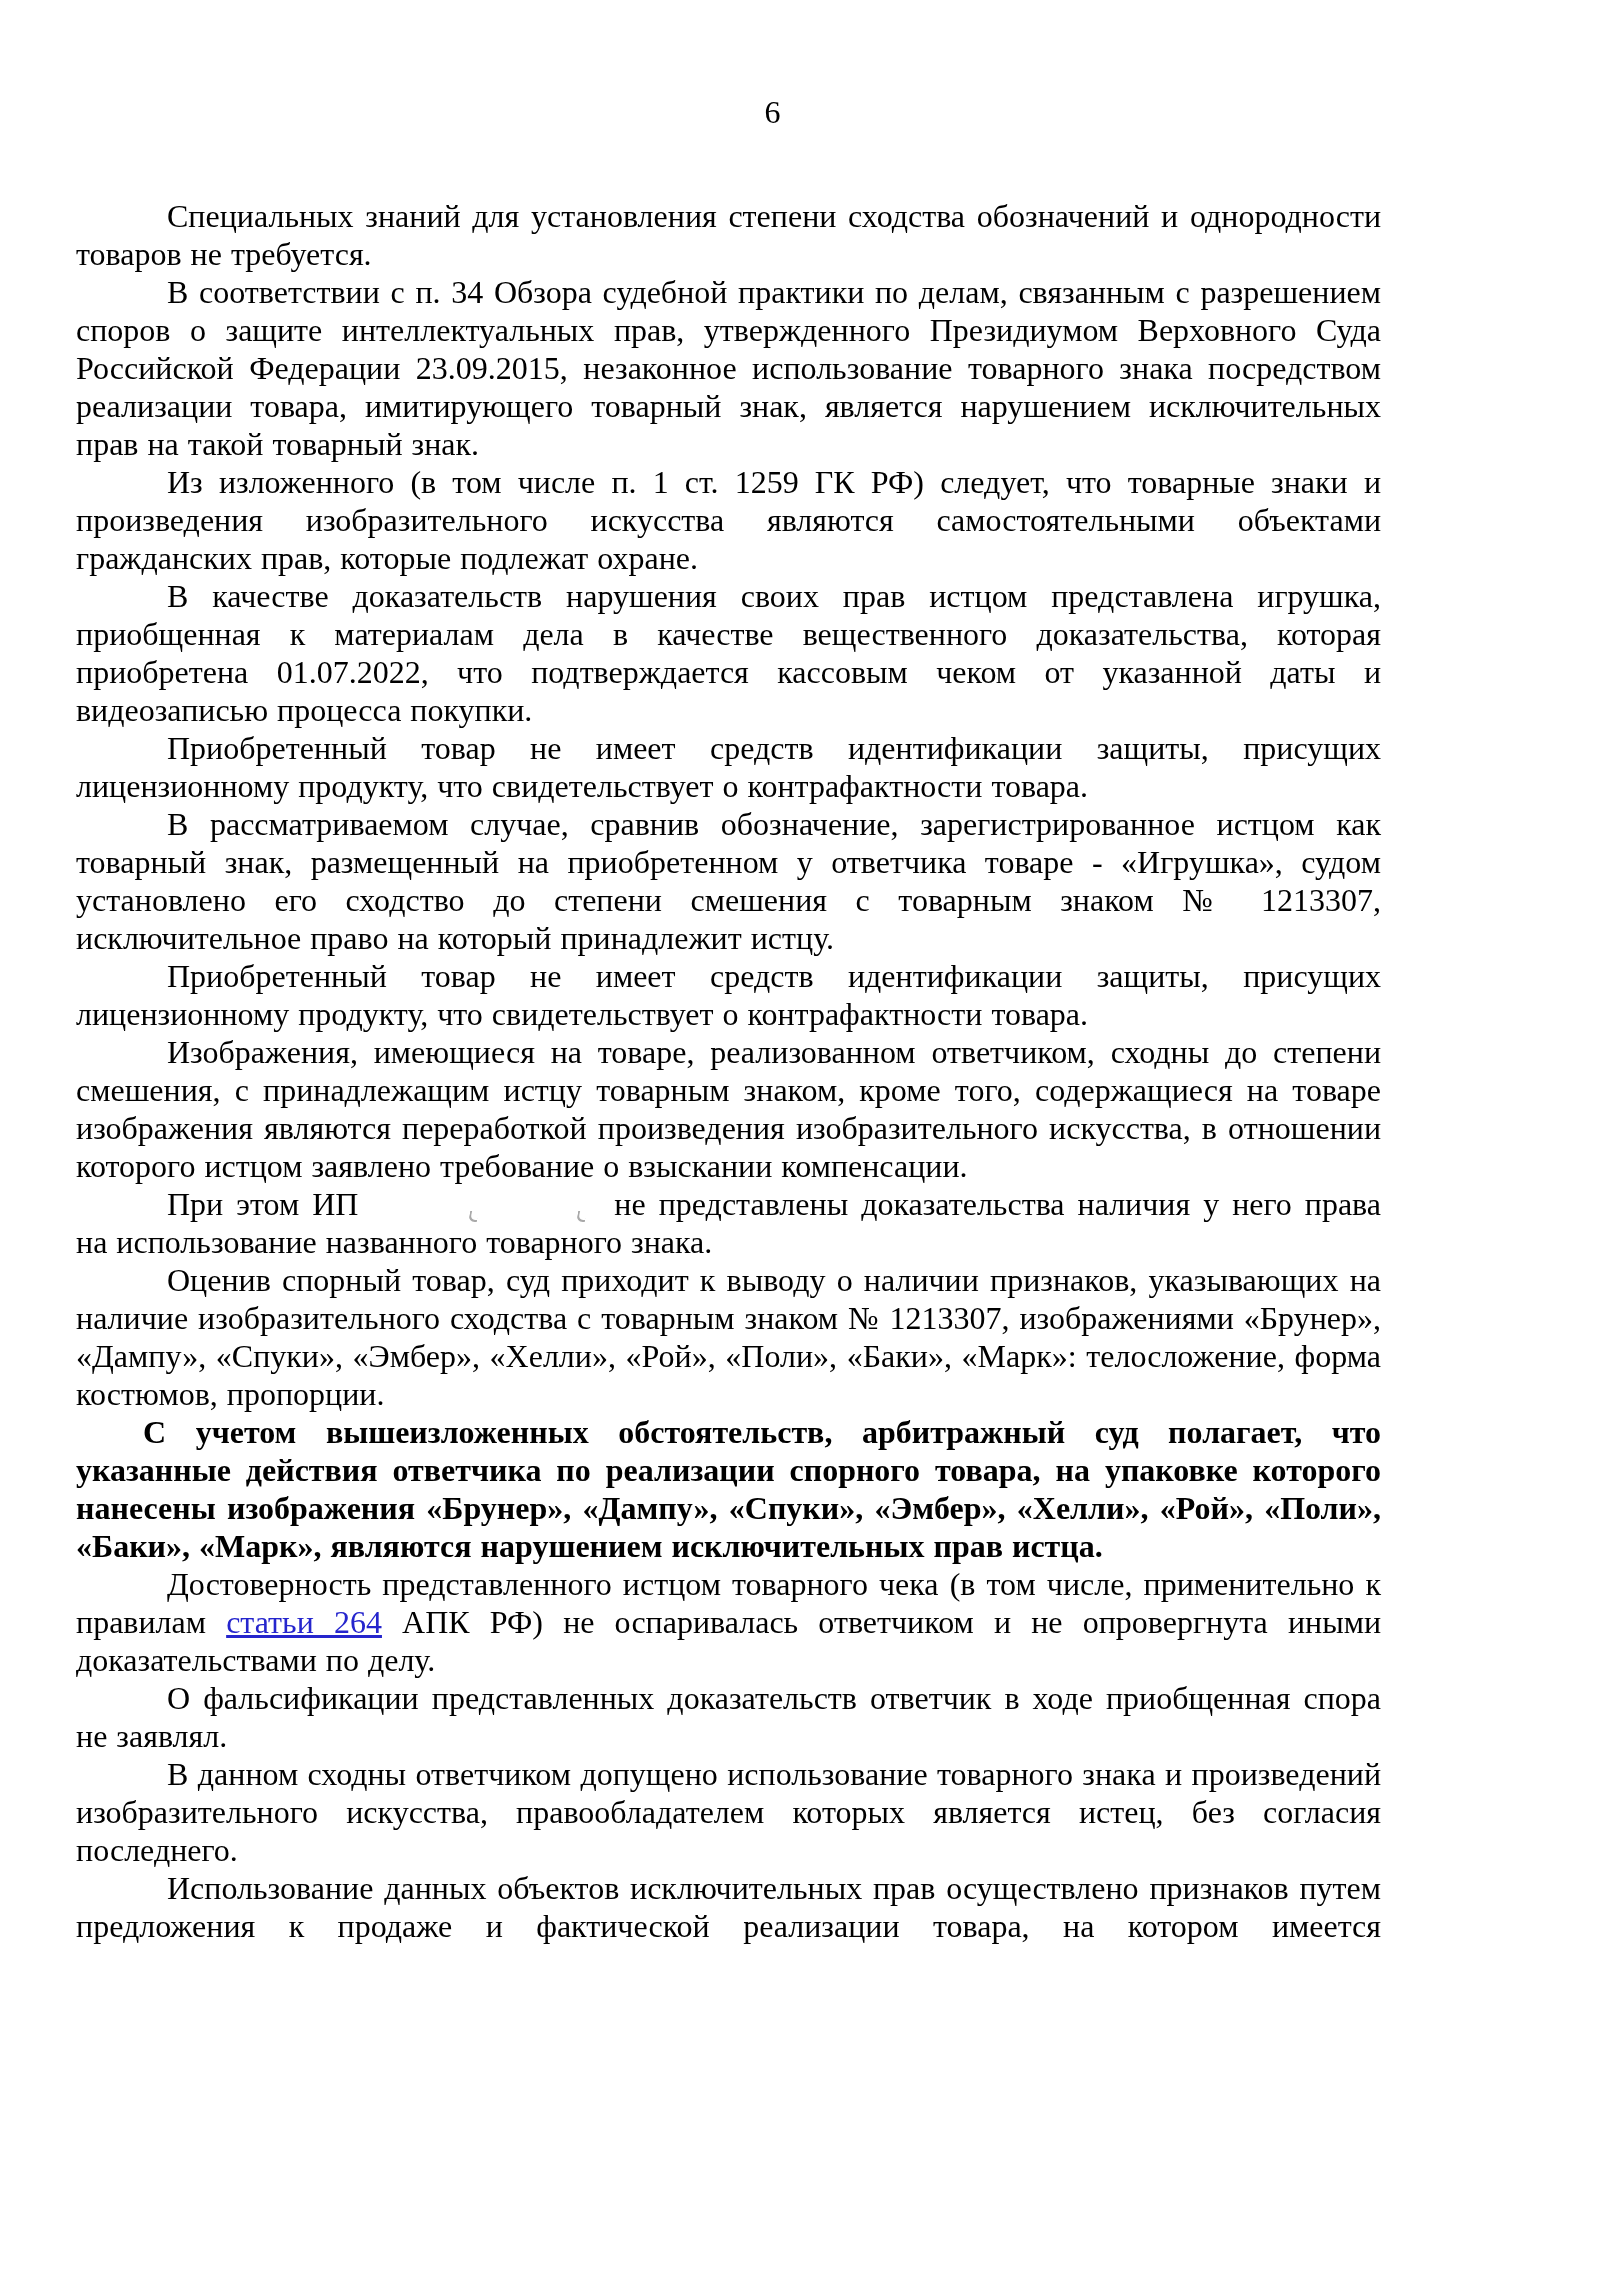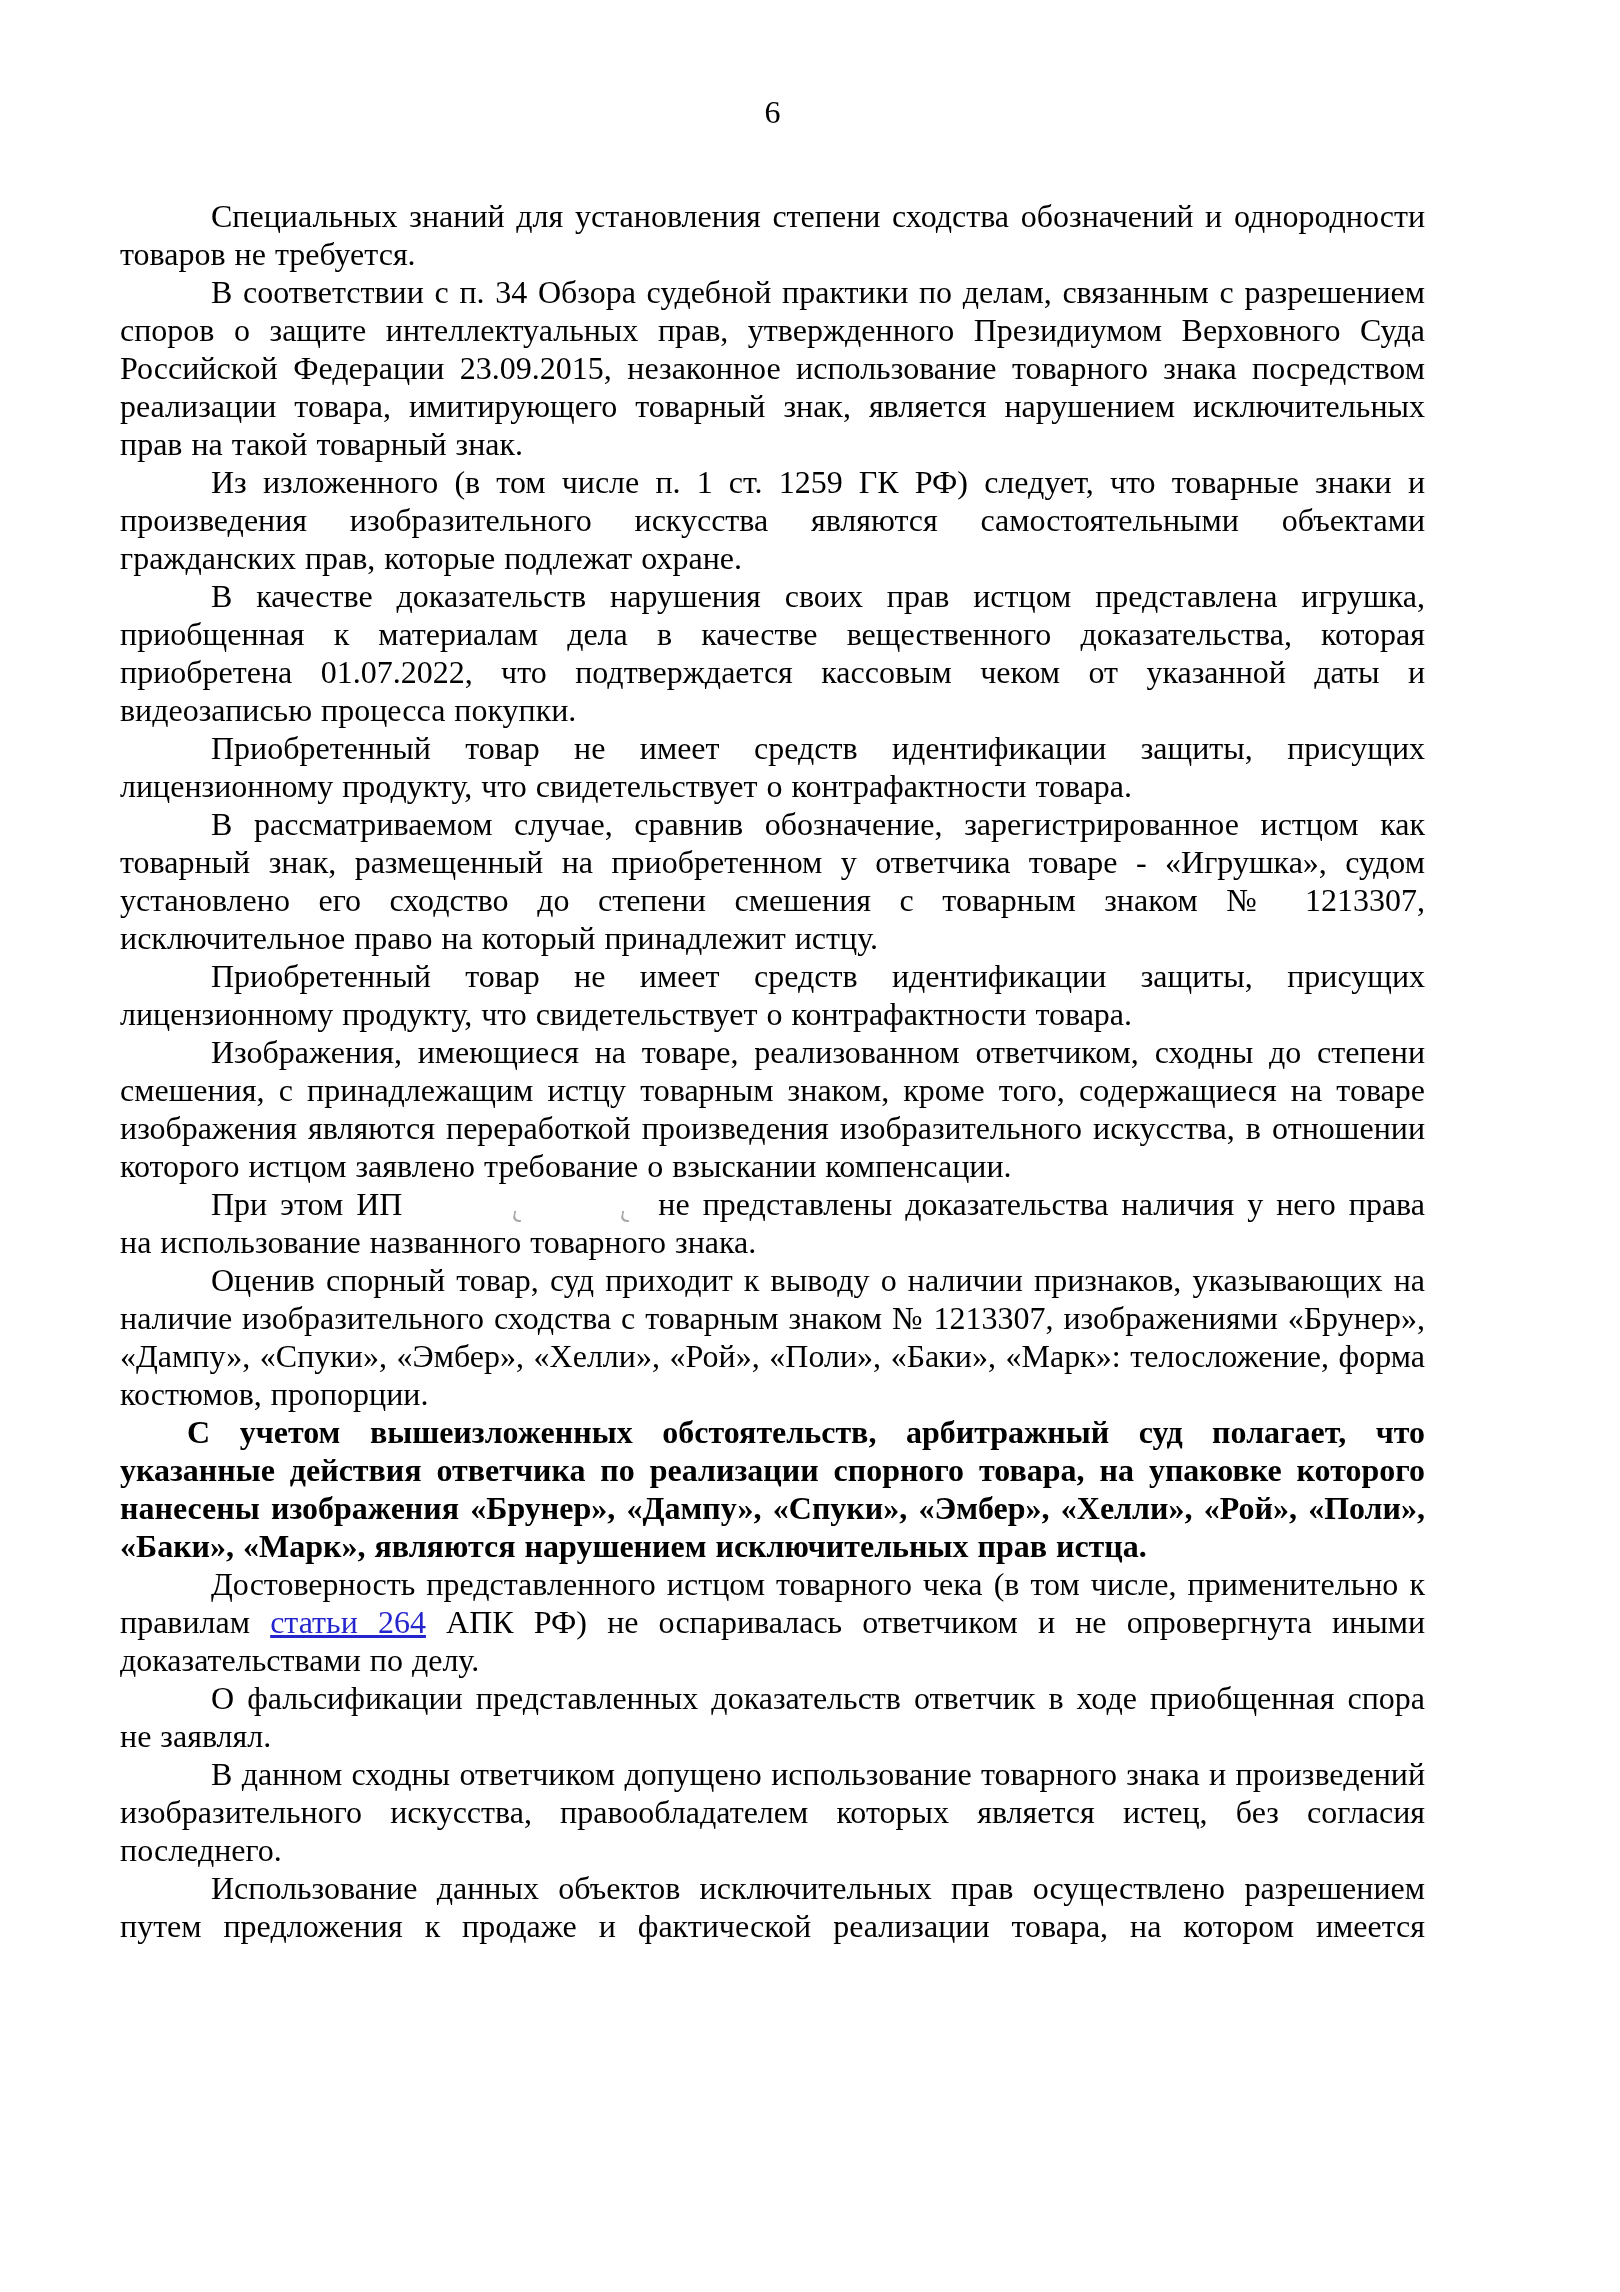--- a/index.html
+++ b/index.html
@@ -22,21 +22,21 @@
   }
   .page-number {
     width: 1305px;
     margin-left: 120px;
     text-align: center;
     font-size: 32px;
     line-height: 37px;
   }
   .content {
     width: 1305px;
-    margin-left: 120px;
+    margin-left: 76px;
     margin-top: 66px;
   }
   p.para {
     margin: 0;
     font-size: 32px;
     line-height: 38px;
     text-align: justify;
     text-indent: 91px;
     word-spacing: 1px;
   }
@@ -84,16 +84,16 @@
       <p class="para">Приобретенный товар не имеет средств идентификации защиты, присущих лицензионному продукту, что свидетельствует о контрафактности товара.</p>
       <p class="para">В рассматриваемом случае, сравнив обозначение, зарегистрированное истцом как товарный знак, размещенный на приобретенном у ответчика товаре - «Игрушка», судом установлено его сходство до степени смешения с товарным знаком № 1213307, исключительное право на который принадлежит истцу.</p>
       <p class="para">Приобретенный товар не имеет средств идентификации защиты, присущих лицензионному продукту, что свидетельствует о контрафактности товара.</p>
       <p class="para">Изображения, имеющиеся на товаре, реализованном ответчиком, сходны до степени смешения, с принадлежащим истцу товарным знаком, кроме того, содержащиеся на товаре изображения являются переработкой произведения изобразительного искусства, в отношении которого истцом заявлено требование о взыскании компенсации.</p>
       <p class="para">При этом ИП <span class="redaction"></span> не представлены доказательства наличия у него права на использование названного товарного знака.</p>
       <p class="para">Оценив спорный товар, суд приходит к выводу о наличии признаков, указывающих на наличие изобразительного сходства с товарным знаком № 1213307, изображениями «Брунер», «Дампу», «Спуки», «Эмбер», «Хелли», «Рой», «Поли», «Баки», «Марк»: телосложение, форма костюмов, пропорции.</p>
       <p class="para small-indent">С учетом вышеизложенных обстоятельств, арбитражный суд полагает, что указанные действия ответчика по реализации спорного товара, на упаковке которого нанесены изображения «Брунер», «Дампу», «Спуки», «Эмбер», «Хелли», «Рой», «Поли», «Баки», «Марк», являются нарушением исключительных прав истца.</p>
       <p class="para">Достоверность представленного истцом товарного чека (в том числе, применительно к правилам <a class="doc-link" href="#">статьи 264</a> АПК РФ) не оспаривалась ответчиком и не опровергнута иными доказательствами по делу.</p>
       <p class="para">О фальсификации представленных доказательств ответчик в ходе приобщенная спора не заявлял.</p>
       <p class="para">В данном сходны ответчиком допущено использование товарного знака и произведений изобразительного искусства, правообладателем которых является истец, без согласия последнего.</p>
-      <p class="para justify-last">Использование данных объектов исключительных прав осуществлено разрешением путем предложения к продаже и фактической реализации товара, на котором имеется</p>
+      <p class="para justify-last">Использование данных объектов исключительных прав осуществлено признаков путем предложения к продаже и фактической реализации товара, на котором имеется</p>
     </div>
 </div>
 
 
 </body></html>

